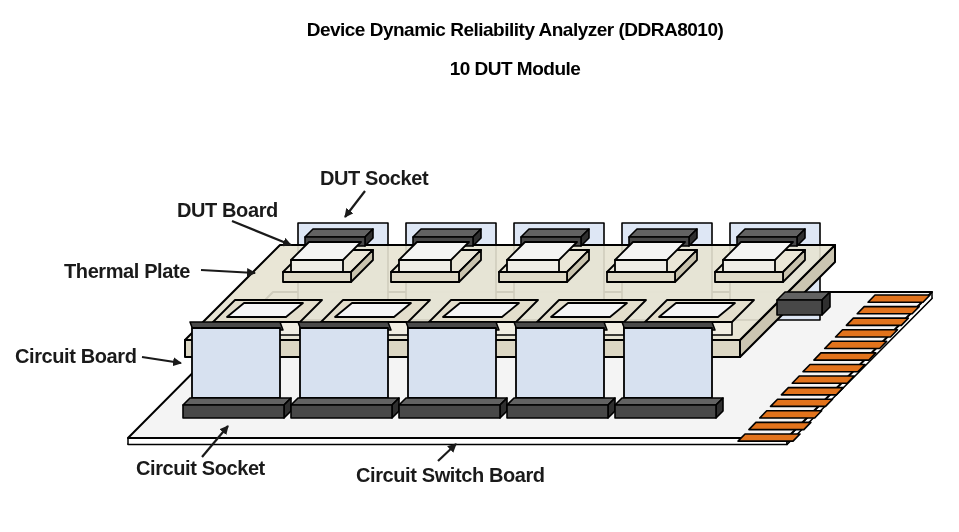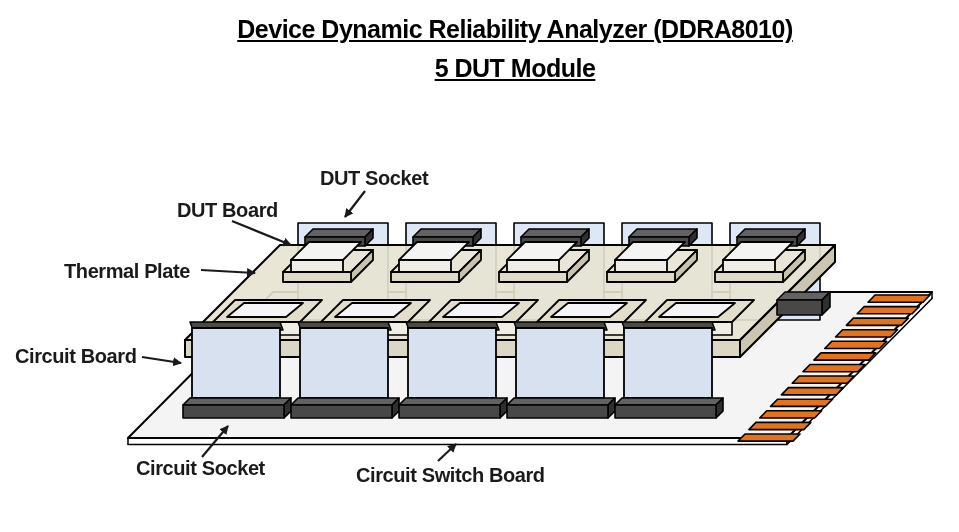--- a/index.html
+++ b/index.html
@@ -1,28 +1,28 @@
 <!DOCTYPE html>
 <html><head>
 <meta charset="utf-8">
 <style>
   html,body{margin:0;padding:0;background:#fff;}
   body{width:959px;height:532px;position:relative;overflow:hidden;
        font-family:"Liberation Sans","DejaVu Sans",sans-serif;}
   .title{position:absolute;left:70px;top:10px;width:890px;text-align:center;
-         font-weight:bold;font-size:25px;line-height:39px;color:#000;letter-spacing:-0.5px;text-decoration:underline;}
+         font-weight:bold;font-size:19px;line-height:39px;color:#000;letter-spacing:-0.5px;}
   #diagram{position:absolute;left:0;top:0;}
   .calloutText{font-weight:bold;font-size:20px;letter-spacing:-0.4px;fill:#1a1a1a;}
 </style>
 </head>
 <body>
 
 <div class="title">
   <div>Device Dynamic Reliability Analyzer (DDRA8010)</div>
-  <div>5 DUT Module</div>
+  <div>10 DUT Module</div>
 </div>
 
 <svg id="diagram" width="959" height="532" viewBox="0 0 959 532" xmlns="http://www.w3.org/2000/svg">
   <defs>
     <marker id="ah" markerWidth="10" markerHeight="9" refX="8" refY="4.5" orient="auto" markerUnits="userSpaceOnUse">
       <path d="M0,0 L9,4.5 L0,9 z" fill="#1a1a1a"></path>
     </marker>
   </defs>
 
   <g id="geom">

